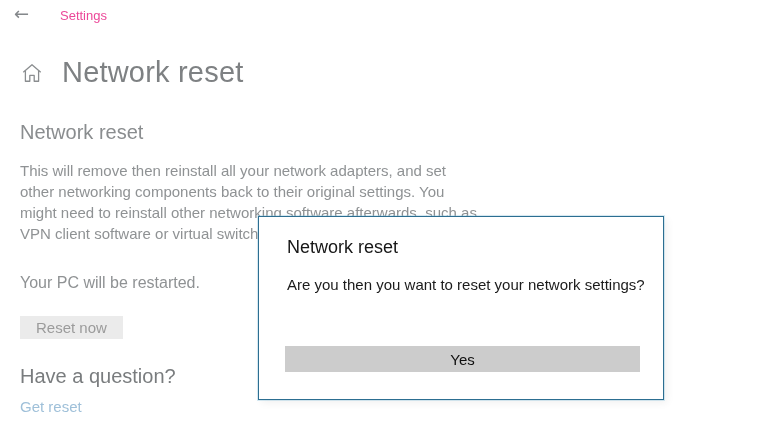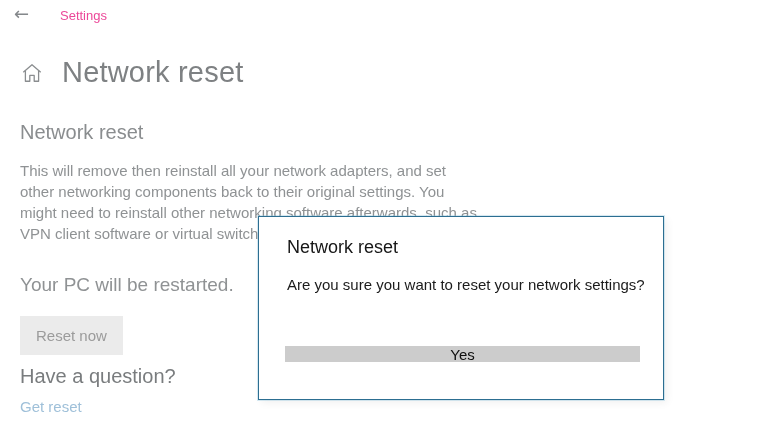--- a/index.html
+++ b/index.html
@@ -38,25 +38,25 @@
     position:absolute; left:20px; top:121px;
     font-size:20px; font-weight:400; color:#8a8d8f;
   }
   .description {
     position:absolute; left:20px; top:160px;
     width:462px;
     font-size:15px; line-height:21px; color:#8f9294;
   }
   .restart-note {
     position:absolute; left:20px; top:274px;
-    font-size:19px; color:#8f9294;
+    font-size:16px; color:#8f9294;
   }
   .reset-button {
     position:absolute; left:20px; top:316px;
-    min-width:100px; height:39px;
+    min-width:100px; height:23px;
     background:var(--reset-button-bg, #ebebeb);
     border:none; outline:none;
     font-family:"Liberation Sans", sans-serif;
     font-size:15px; color:#9b9b9b;
     padding:0 16px; text-align:center;
   }
   .question-heading {
     position:absolute; left:20px; top:365px;
     font-size:20px; font-weight:400; color:#797c7e;
   }
@@ -82,21 +82,21 @@
   .dialog-message {
     position:absolute; left:28px; top:59px;
     font-size:15px; color:#1b1b1b;
     white-space:nowrap;
   }
   .dialog-buttons {
     position:absolute; left:26px; right:23px; top:129px;
     display:flex; gap:5px;
   }
   .dialog-button {
-    flex:1 1 0; height:16px;
+    flex:1 1 0; height:26px;
     background:var(--dialog-button-bg, #cccccc);
     border:none; outline:none;
     font-family:"Liberation Sans", sans-serif;
     font-size:15px; color:#0f0f0f;
     cursor:pointer;
   }
 </style>
 </head>
 <body>
 
@@ -120,17 +120,17 @@
 <p class="restart-note">Your PC will be restarted.</p>
 
 <button class="reset-button">Reset now</button>
 
 <h2 class="question-heading">Have a question?</h2>
 
 <a class="get-help-link">Get reset</a>
 
 <div class="dialog" role="dialog">
   <div class="dialog-title">Network reset</div>
-  <div class="dialog-message">Are you sure you want to reset your network settings?</div>
+  <div class="dialog-message">Are you then you want to reset your network settings?</div>
   <div class="dialog-buttons">
     <button class="dialog-button">Yes</button>
   </div>
 </div>
 
 </body></html>

